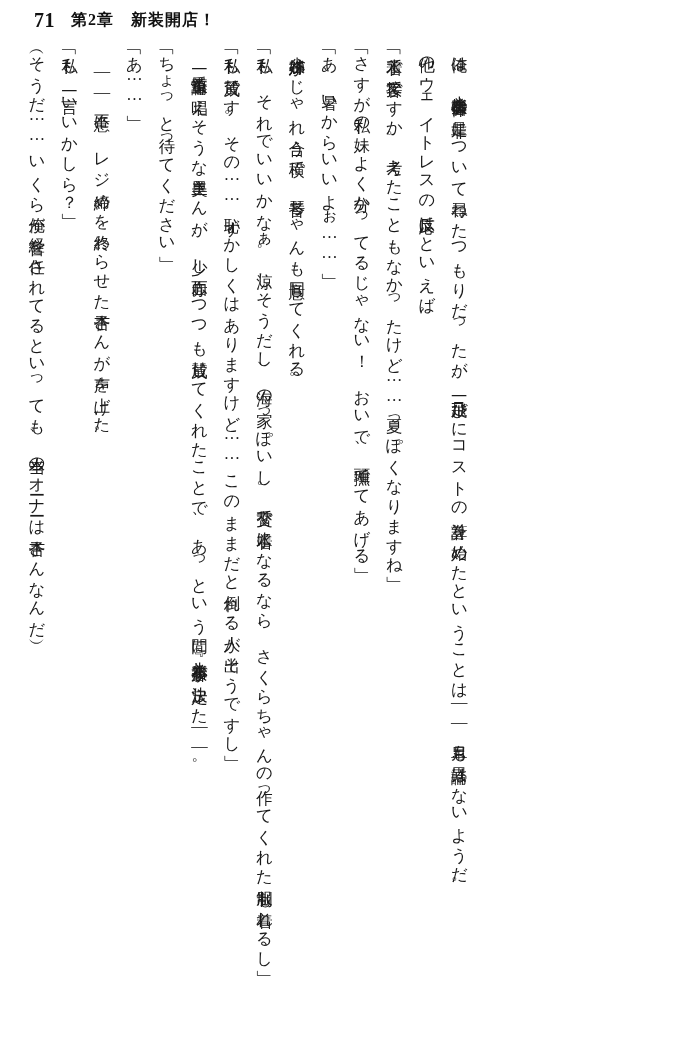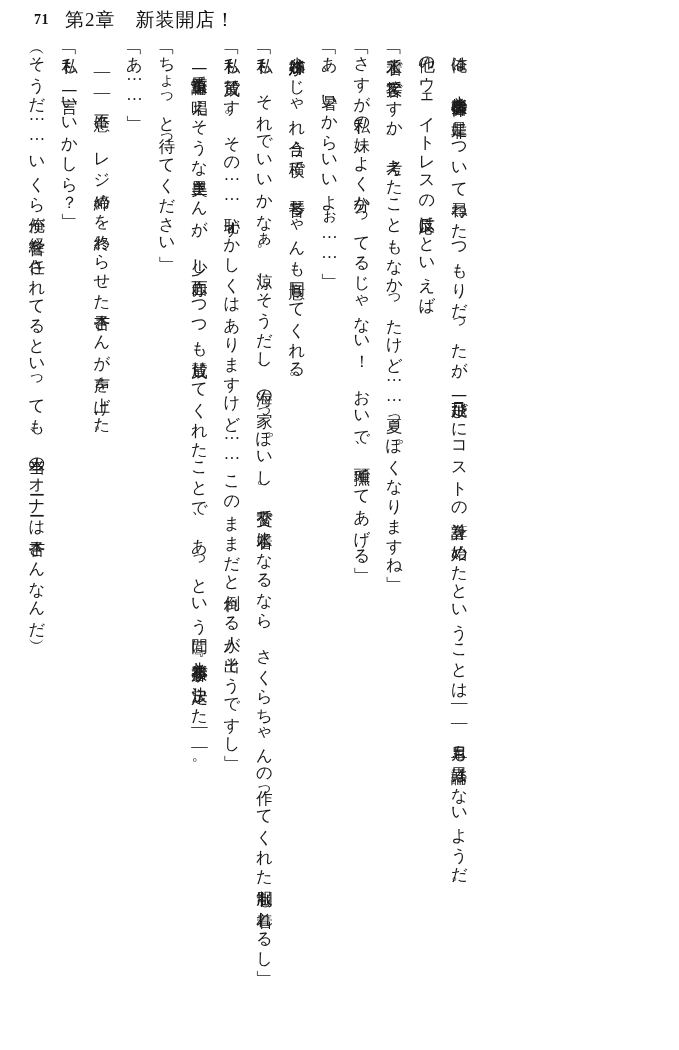--- a/index.html
+++ b/index.html
@@ -29,29 +29,29 @@
     top: 0;
     left: 0;
     right: 0;
     height: 34px;
     display: flex;
     align-items: center;
     padding: 6px 0 0 34px;
     box-sizing: border-box;
   }
   .page-number {
-    font-size: 14px;
+    font-size: 20px;
     font-weight: bold;
     letter-spacing: 0.5px;
     margin-right: 16px;
     color: #111;
   }
   .chapter-title {
-    font-size: 19px;
-    font-weight: normal;
+    font-size: 16px;
+    font-weight: bold;
     color: #111;
     letter-spacing: 1px;
   }
 
   
   .body-area {
     position: absolute;
     top: 44px;
     left: 20px;
     right: 18px;

